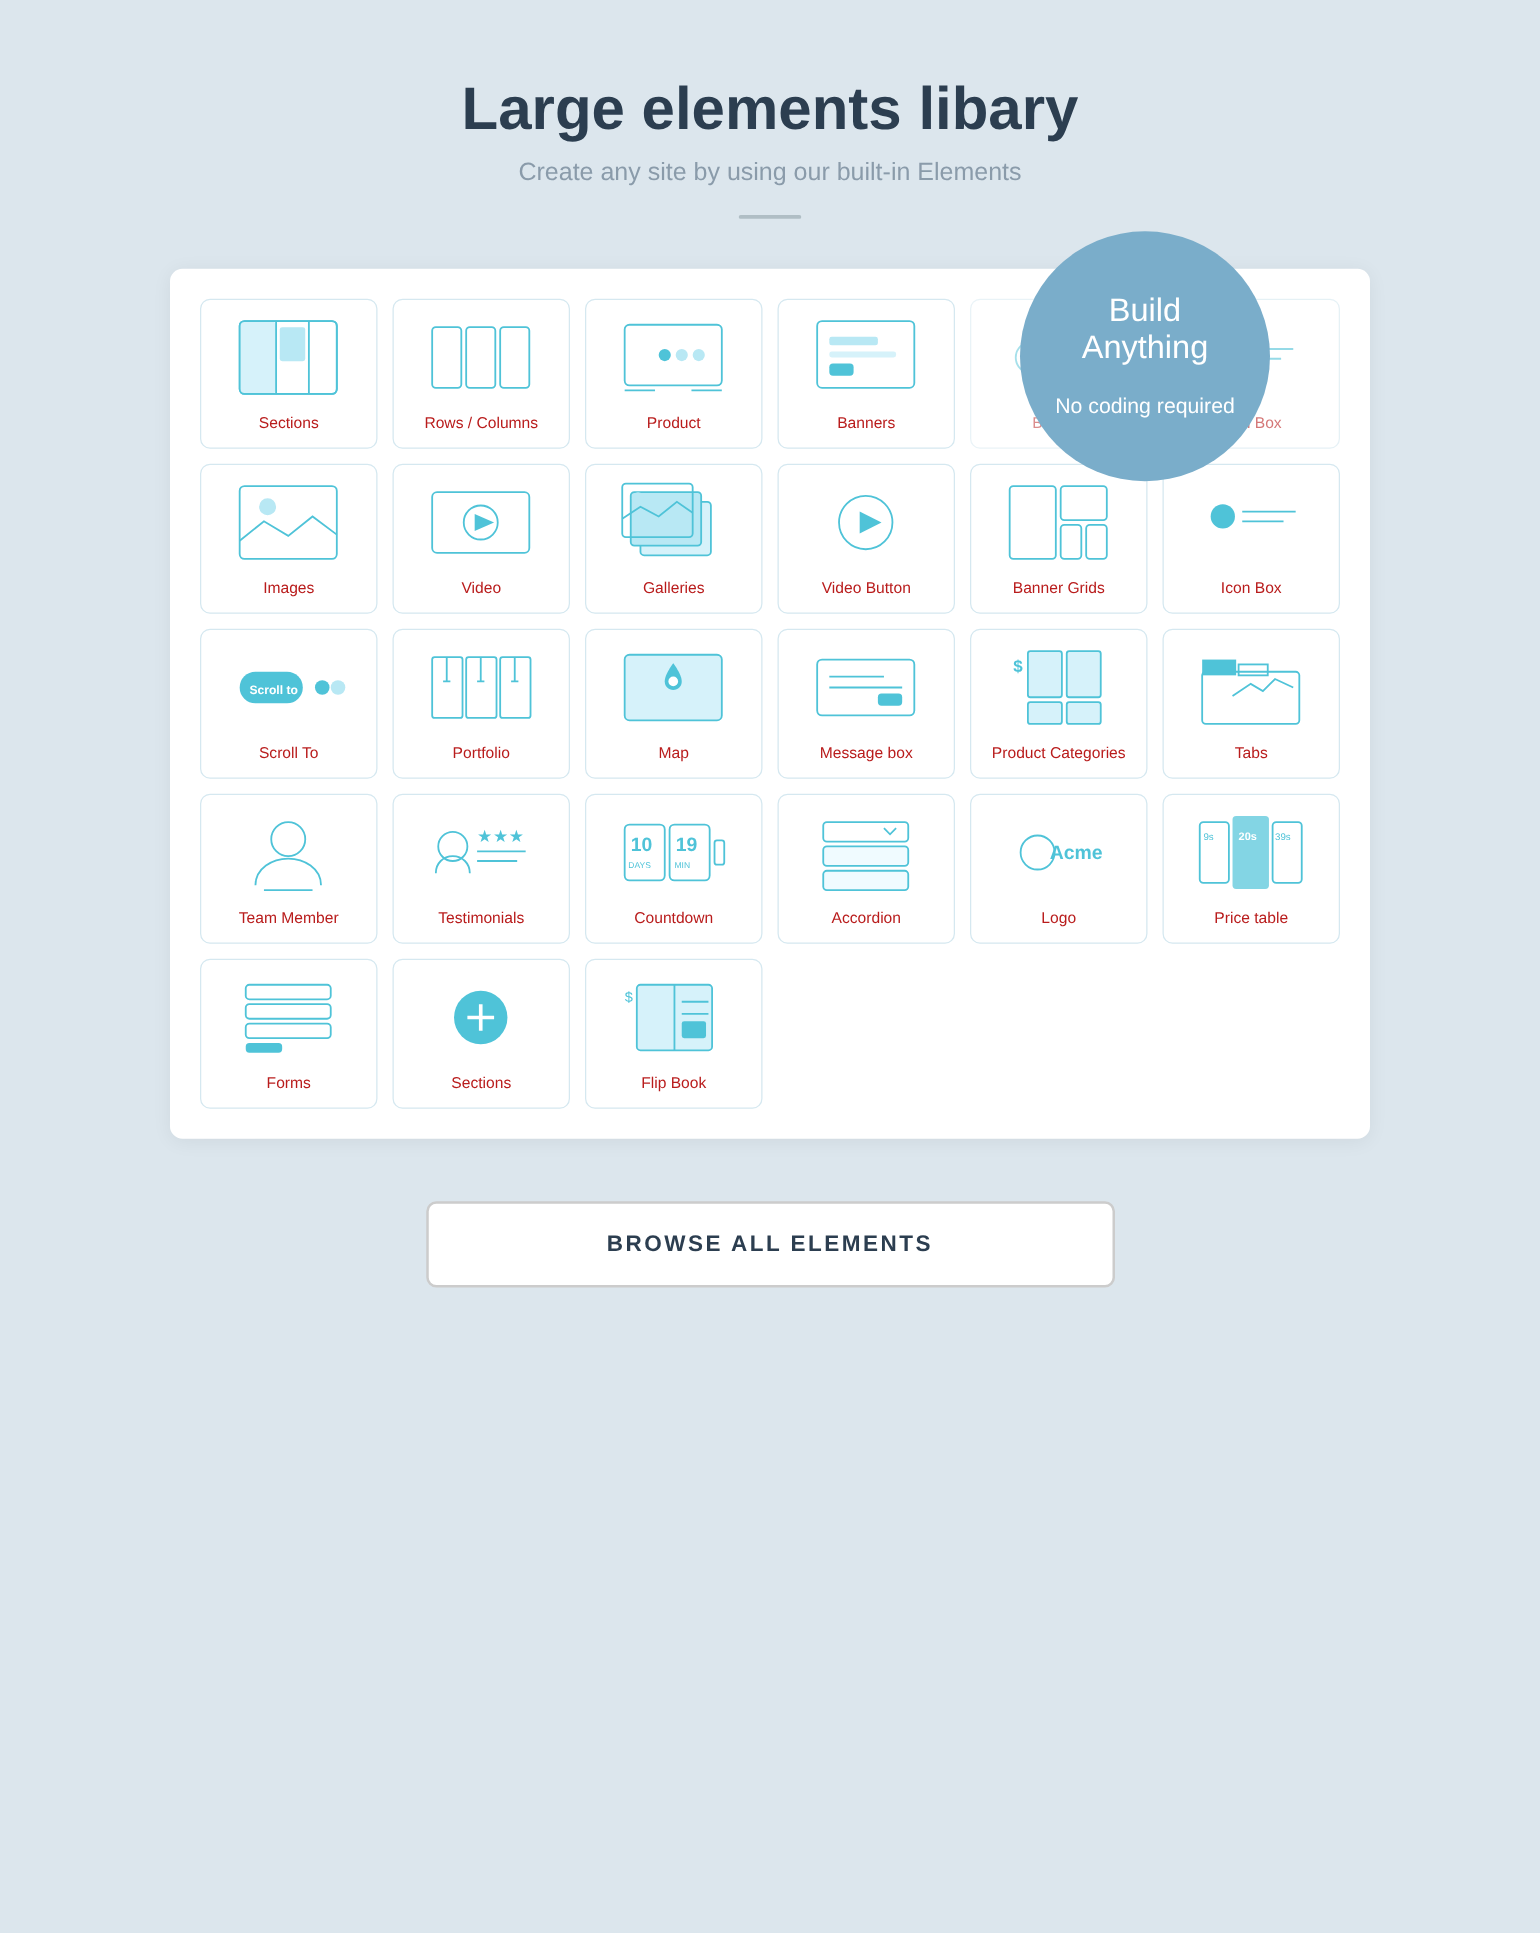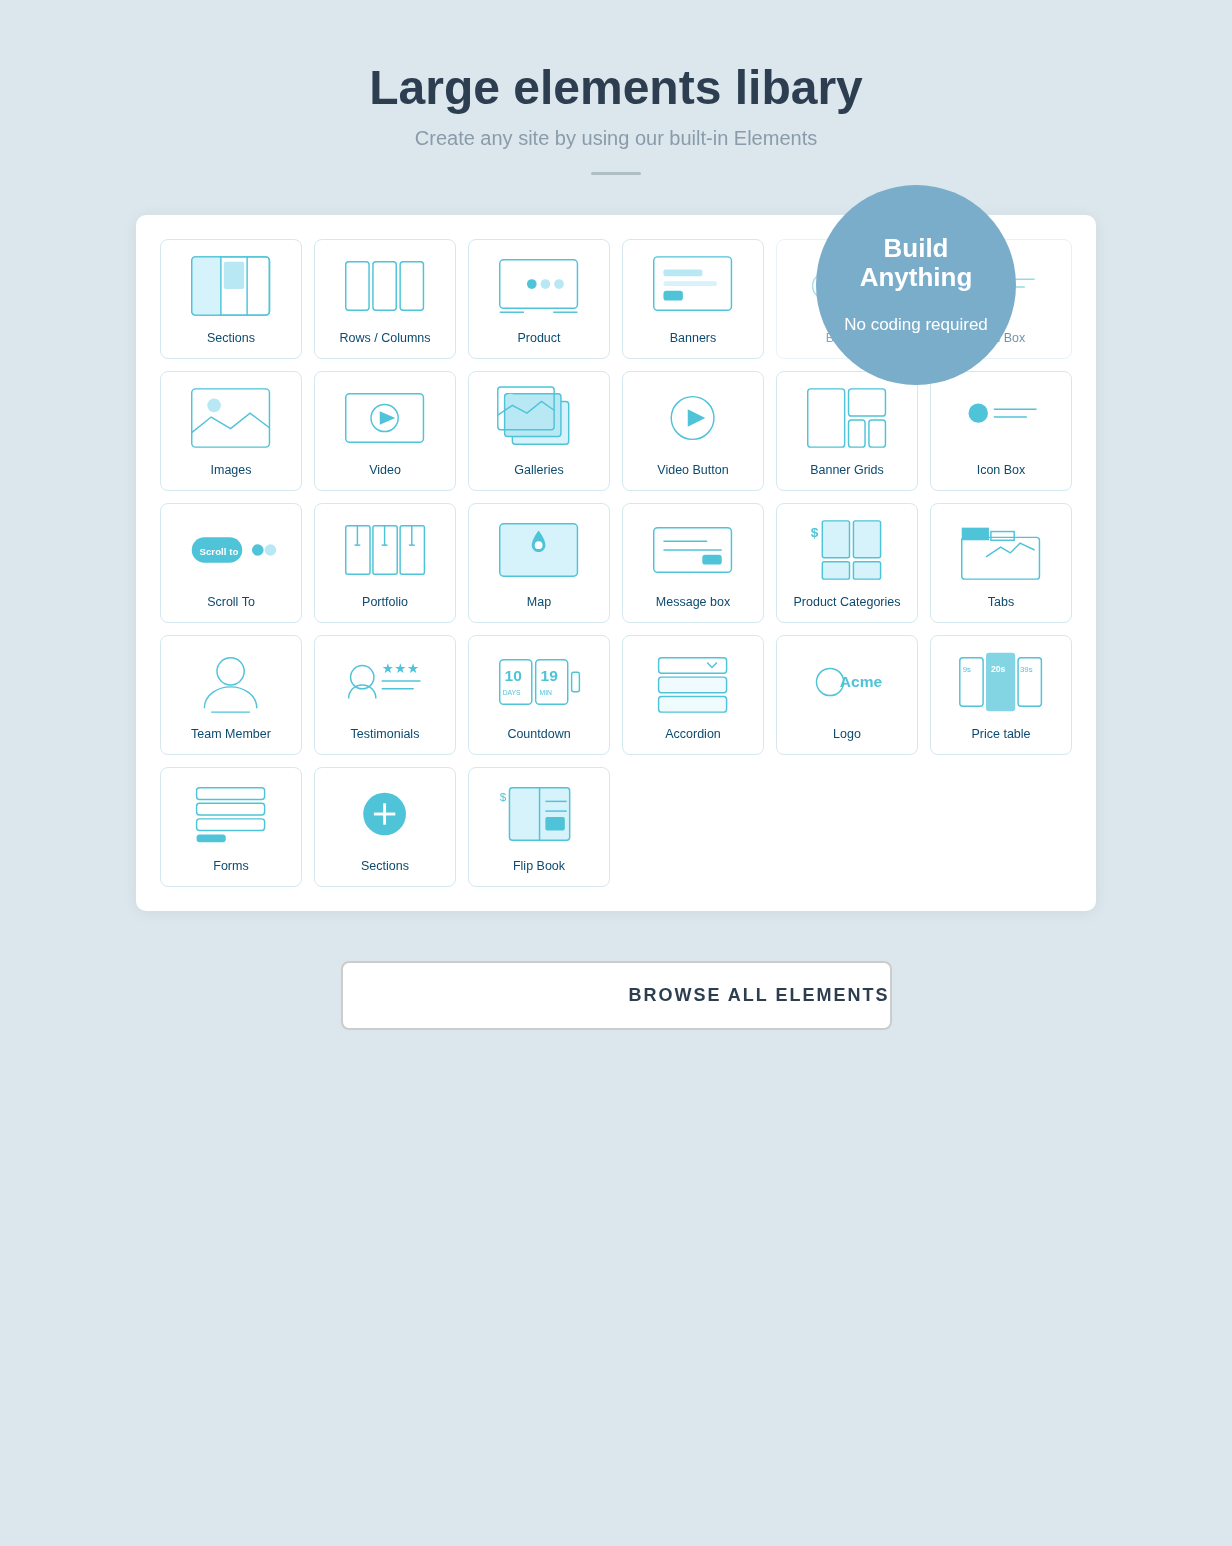--- a/index.html
+++ b/index.html
@@ -53,21 +53,21 @@
       flex-direction: column;
       align-items: center;
       justify-content: center;
       text-align: center;
       z-index: 10;
       color: #fff;
       padding: 20px;
     }
     .bubble-title {
       font-size: 26px;
-      font-weight: 700;
+      font-weight: 400;
       line-height: 1.1;
       margin-bottom: 22px;
     }
     .bubble-sub {
       font-size: 17px;
       font-weight: 400;
       line-height: 1.3;
     }
     .grid {
       display: grid;
@@ -94,21 +94,21 @@
       justify-content: center;
       margin-bottom: 8px;
       overflow: hidden;
     }
     .element-icon svg {
       width: 80%;
       height: 68px;
     }
     .element-label {
       font-size: 12.5px;
-      color: #0c4a6e;
+      color: #b91c1c;
       text-align: center;
       line-height: 1.3;
     }
     
     .ic { stroke: #4fc3d8; fill: none; stroke-width: 1.5; }
     .icf { fill: #4fc3d8; stroke: none; }
     .icfl { fill: #b8e8f4; stroke: none; }
     .icfl2 { fill: #d6f2fa; stroke: none; }
 
     .browse-btn {
@@ -116,21 +116,21 @@
       margin: 50px auto 0;
       width: 551px;
       background: #fff;
       border: 2px solid #ccc;
       border-radius: 8px;
       padding: 22px 0;
       font-size: 18px;
       font-weight: 800;
       letter-spacing: 2px;
       color: #2c3e50;
-      text-align: right;
+      text-align: center;
       cursor: pointer;
       text-decoration: none;
     }
   </style>
 </head>
 <body>
 
 <h1 class="page-title">Large elements libary</h1>
 <p class="page-subtitle">Create any site by using our built-in Elements</p>
 <div class="divider"></div>

